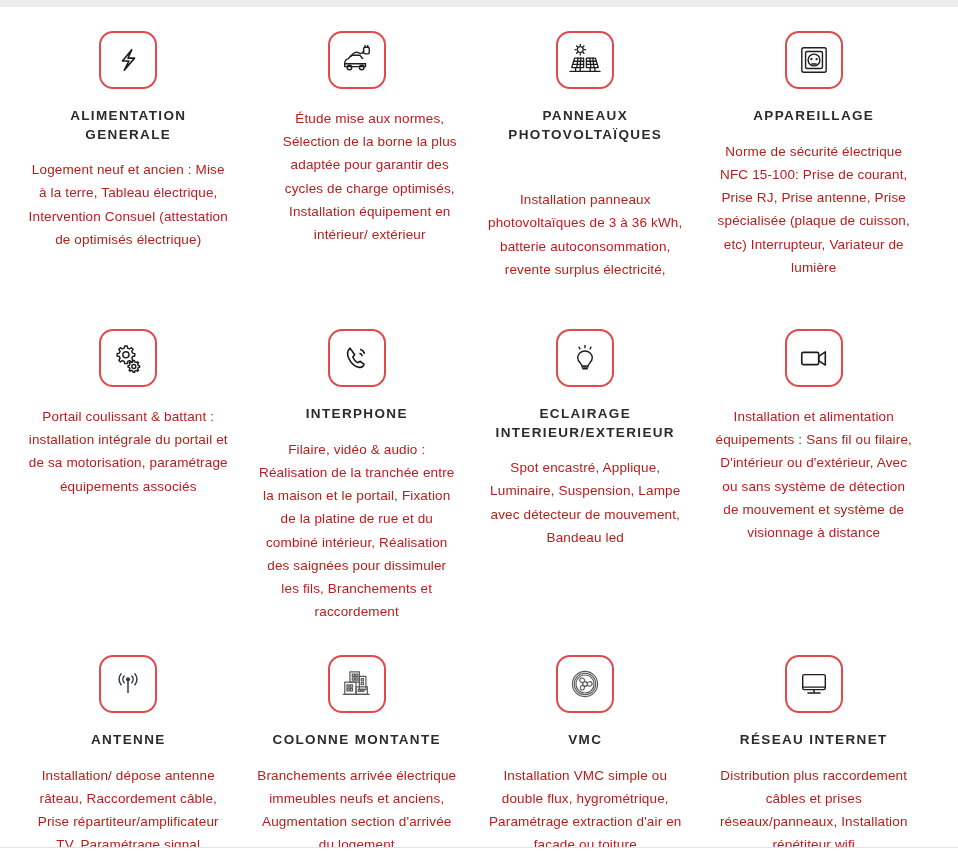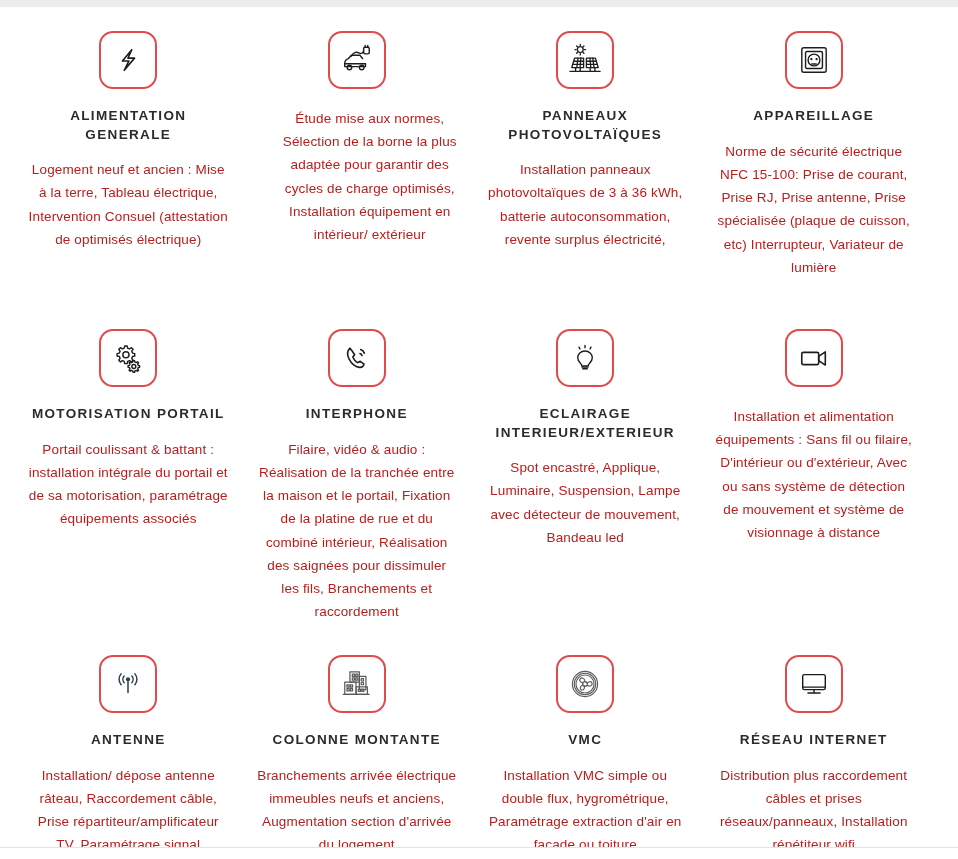--- a/index.html
+++ b/index.html
@@ -101,21 +101,21 @@
   .row-2 .icon-box { margin-top: 14px; }
   .row-3 .icon-box { margin-top: 10px; }
 
   .row-3 .card-desc { max-width: 222px; }
 
   .col-1.row-2 .card-desc,
   .col-2.row-2 .card-desc { max-width: 230px; }
 
   .col-2.row-1 .card-desc { max-width: 225px; margin-left: 26px; }
   .col-4.row-1 .card-desc { max-width: 205px; }
-  .col-3.row-1 .card-desc { max-width: 200px; }
+  .col-3.row-1 .card-desc { max-width: 200px; margin-top: 30px; }
 
   .col-2.row-3 .card-desc { max-width: 230px; }
   .col-1.row-3 .card-desc { max-width: 228px; }
 </style>
 </head>
 <body>
 
 <div class="page">
 
   <div class="edge-band-top"></div>
@@ -183,21 +183,20 @@
 
     <div class="service-card row-2 col-1">
       <div class="icon-box">
         <svg width="32" height="32" viewBox="0 0 34 34" fill="none" stroke="#1d1d1d" stroke-width="1.5" stroke-linecap="round" stroke-linejoin="round">
           <path d="M13.5 4.2 L16.1 4.2 L16.6 6.6 L18.6 7.4 L20.6 6 L22.4 7.8 L21 9.8 L21.8 11.8 L24.2 12.3 L24.2 14.9 L21.8 15.4 L21 17.4 L22.4 19.4 L20.6 21.2 L18.6 19.8 L16.6 20.6 L16.1 23 L13.5 23 L13 20.6 L11 19.8 L9 21.2 L7.2 19.4 L8.6 17.4 L7.8 15.4 L5.4 14.9 L5.4 12.3 L7.8 11.8 L8.6 9.8 L7.2 7.8 L9 6 L11 7.4 L13 6.6 Z"></path>
           <circle cx="14.8" cy="13.6" r="3.3"></circle>
           <path d="M22.4 19.9 L24 19.9 L24.4 21.4 L25.8 21.9 L27.1 21 L28.2 22.1 L27.3 23.4 L27.8 24.8 L29.3 25.2 L29.3 26.8 L27.8 27.2 L27.3 28.6 L28.2 29.9 L27.1 31 L25.8 30.1 L24.4 30.6 L24 32.1 L22.4 32.1 L22 30.6 L20.6 30.1 L19.3 31 L18.2 29.9 L19.1 28.6 L18.6 27.2 L17.1 26.8 L17.1 25.2 L18.6 24.8 L19.1 23.4 L18.2 22.1 L19.3 21 L20.6 21.9 L22 21.4 Z"></path>
           <circle cx="23.2" cy="26" r="2.1"></circle>
         </svg>
       </div>
-      <div class="card-title">MOTORISATION PORTAIL</div>
       <div class="card-desc">Portail coulissant &amp; battant : installation intégrale du portail et de sa motorisation, paramétrage équipements associés</div>
     </div>
 
     <div class="service-card row-2 col-2">
       <div class="icon-box">
         <svg width="30" height="30" viewBox="0 0 32 32" fill="none" stroke="#1d1d1d" stroke-width="1.7" stroke-linecap="round" stroke-linejoin="round">
           <path d="M8.5 5.5 C6 8 5 12 7.5 17 C10 22 14.5 25.5 18.5 26 C21 26.3 23 24.5 23.5 22.5 L19.5 19.5 L16.5 21 C14.5 19.8 12.5 17.5 11.5 15 L13.5 12.5 L10.8 8.5 Z"></path>
           <path d="M20 7 C21.8 7.6 23.2 9 23.8 10.8"></path>
           <path d="M19.2 11.2 C20.2 11.6 21 12.4 21.4 13.4"></path>
         </svg>

